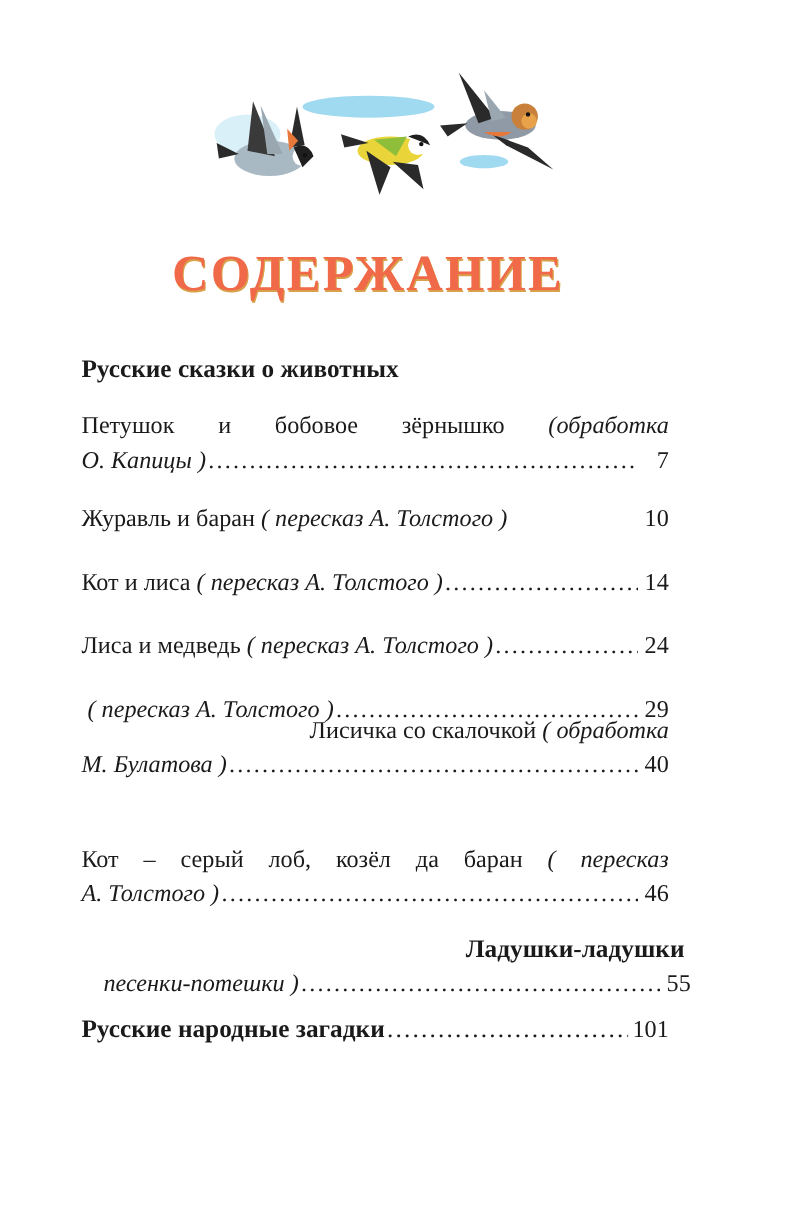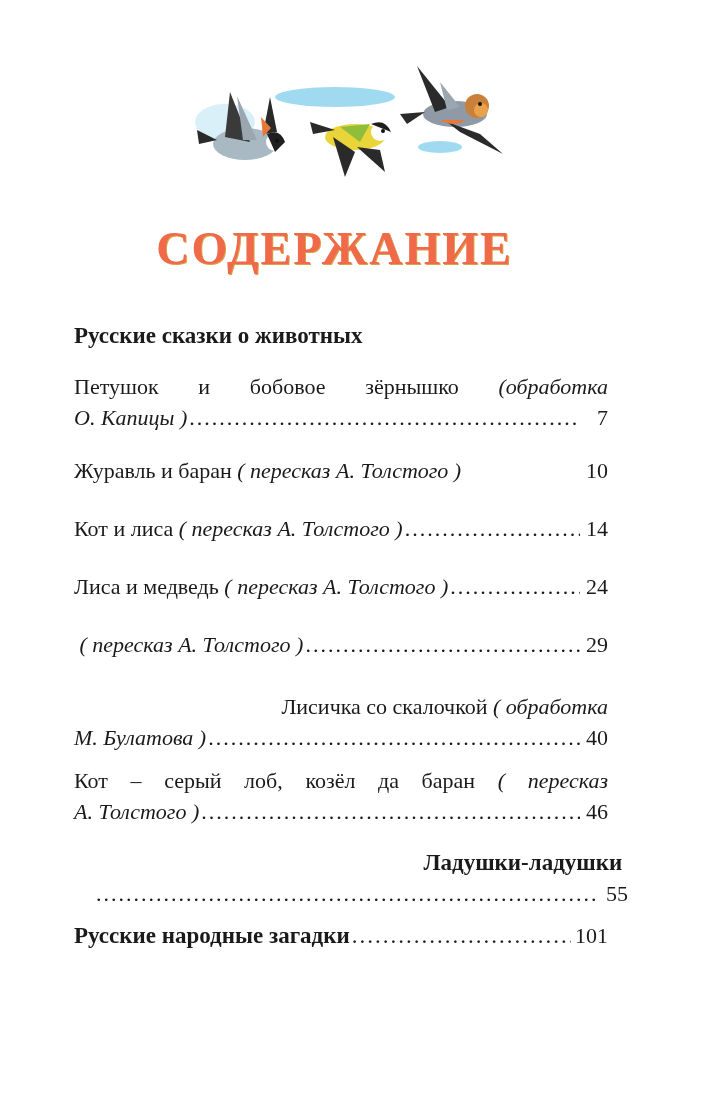--- a/index.html
+++ b/index.html
@@ -102,21 +102,21 @@
 
 <div class="entry" style="top:629px;">
   <div class="line">
     &nbsp;
     <span class="it">( пересказ А. Толстого )</span>
     <span class="dots"></span>
     <span class="pg">29</span>
   </div>
 </div>
 
-<div class="entry" style="top:691px;">
+<div class="entry" style="top:648px;">
   <div class="line">
     <span>Лисичка со скалочкой</span>&nbsp;
     <span class="it">( обработка</span>
   </div>
   <div class="line">
     <span class="it">М. Булатова )</span>
     <span class="dots"></span>
     <span class="pg">40</span>
   </div>
 </div>
@@ -131,20 +131,21 @@
     <span class="dots"></span>
     <span class="pg">46</span>
   </div>
 </div>
 
 <div class="entry big" style="top:847px;margin-left:20px;">
   <div class="line">
     <span class="b">Ладушки-ладушки</span>&nbsp;
   </div>
   <div class="line" style="font-size:22px;">
+    <span class="it">песенки-потешки )</span>
     <span class="dots"></span>
     <span class="pg">55</span>
   </div>
 </div>
 
 <div class="entry big" style="top:920px;">
   <div class="line">
     <span class="b">Русские народные загадки</span>
     <span class="dots"></span>
     <span class="pg" style="font-size:22px;">101</span>

